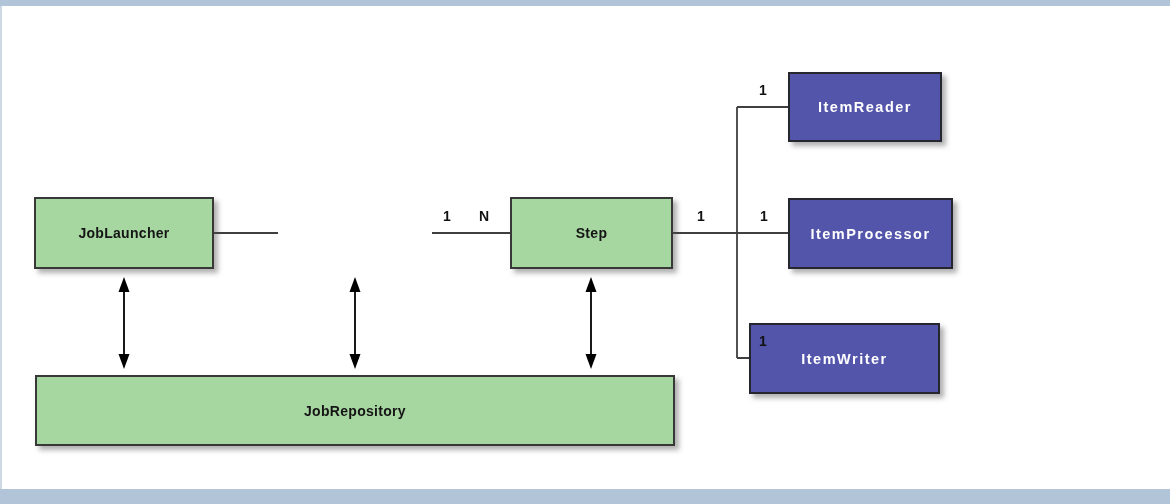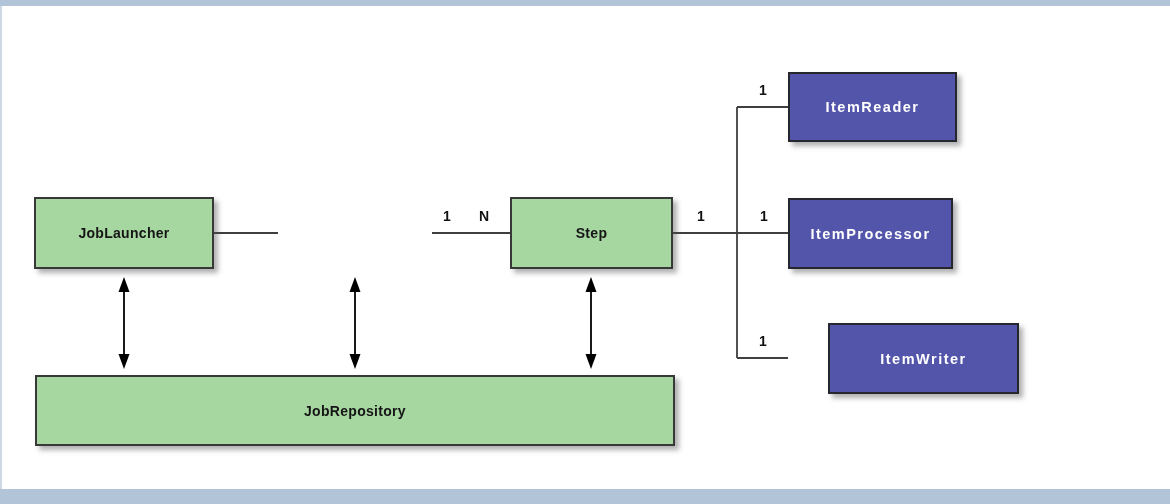--- a/index.html
+++ b/index.html
@@ -98,29 +98,29 @@
 
 
   <div class="node green" style="left:510px; top:197px; width:163px; height:72px;align-items:center;">
     <span>Step</span>
   </div>
 
   <div class="node green" style="left:35px; top:375px; width:640px; height:71px;">
     <span>JobRepository</span>
   </div>
 
-  <div class="node purple" style="left:788px; top:72px; width:169px; height:70px;">
+  <div class="node purple" style="left:788px; top:72px; width:154px; height:70px;">
     <span>ItemReader</span>
   </div>
 
   <div class="node purple" style="left:788px; top:198px; width:165px; height:71px;">
     <span>ItemProcessor</span>
   </div>
 
-  <div class="node purple" style="left:828px; top:323px; width:191px; height:71px;">
+  <div class="node purple" style="left:749px; top:323px; width:191px; height:71px;">
     <span>ItemWriter</span>
   </div>
 
   <span class="mult" style="left:447px; top:216px;">1</span>
   <span class="mult" style="left:484px; top:216px;">N</span>
   <span class="mult" style="left:701px; top:216px;">1</span>
   <span class="mult" style="left:764px; top:216px;">1</span>
   <span class="mult" style="left:763px; top:90px;">1</span>
   <span class="mult" style="left:763px; top:341px;">1</span>
 

